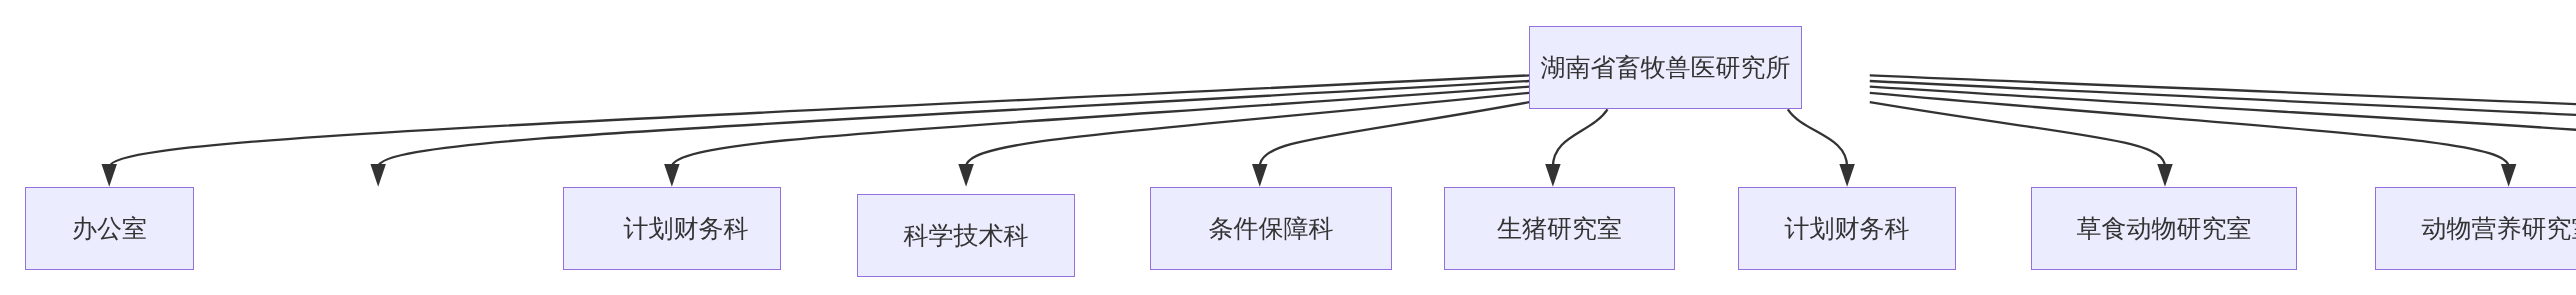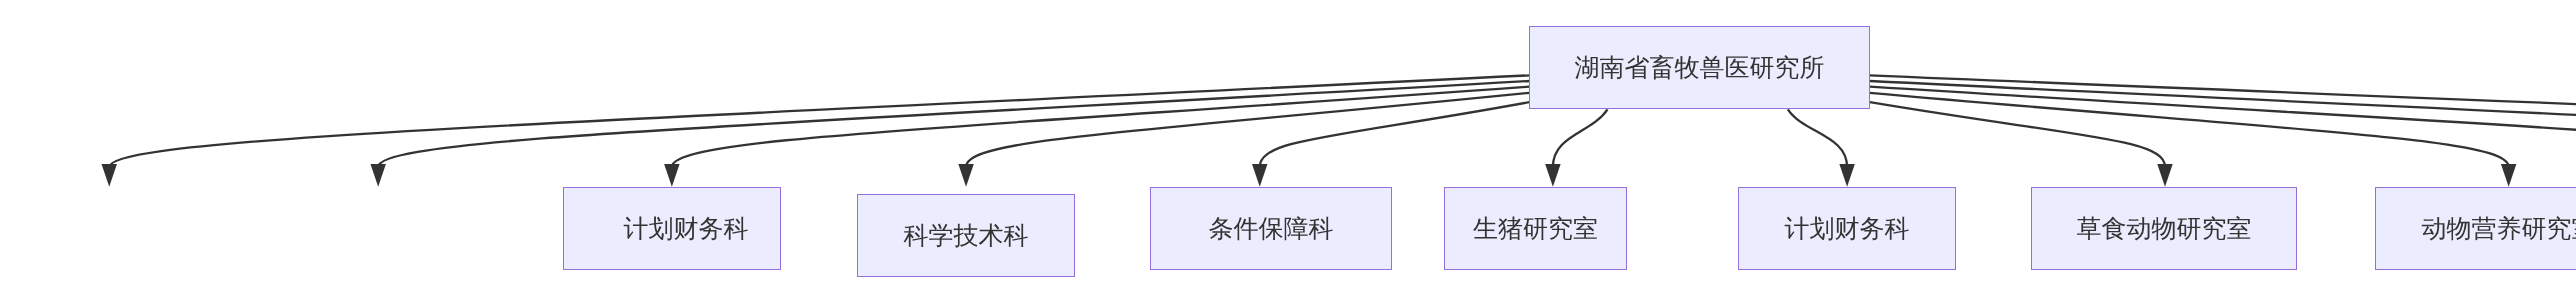--- a/index.html
+++ b/index.html
@@ -66,24 +66,25 @@
     <polygon class="arrowhead" points="2445,362 2430,318 2460,318"></polygon>
     <polygon class="arrowhead" points="3014,362 2999,318 3029,318"></polygon>
     <polygon class="arrowhead" points="3585,362 3570,318 3600,318"></polygon>
     <polygon class="arrowhead" points="4202,362 4187,318 4217,318"></polygon>
     <polygon class="arrowhead" points="4869,362 4854,318 4884,318"></polygon>
     <polygon class="arrowhead" points="5535,362 5520,318 5550,318"></polygon>
     <polygon class="arrowhead" points="6225,362 6210,318 6240,318"></polygon>
     <polygon class="arrowhead" points="6914,362 6899,318 6929,318"></polygon>
   </svg>
 
-  <div class="org-node root" style="left:1529px; width:341px;">湖南省畜牧兽医研究所</div>
+  <div class="org-node root" style="left:1529px; width:273px;">湖南省畜牧兽医研究所</div>
 
+  <div class="org-node" style="left:25px;   width:169px;">办公室</div>
   <div class="org-node" style="left:563px; width:218px;padding-left:28px;">计划财务科</div>
   <div class="org-node" style="left:857px; width:218px;margin-top:7px;">科学技术科</div>
   <div class="org-node" style="left:1150px; width:242px;">条件保障科</div>
-  <div class="org-node" style="left:1444px; width:183px;font-family:Liberation Serif, serif;">生猪研究室</div>
+  <div class="org-node" style="left:1444px; width:231px;font-family:Liberation Serif, serif;">生猪研究室</div>
   <div class="org-node" style="left:1738px; width:218px;">计划财务科</div>
   <div class="org-node" style="left:2031px; width:266px;">草食动物研究室</div>
   <div class="org-node" style="left:2375px; width:268px;">动物营养研究室</div>
 
 </div>
 
 
 </body></html>

